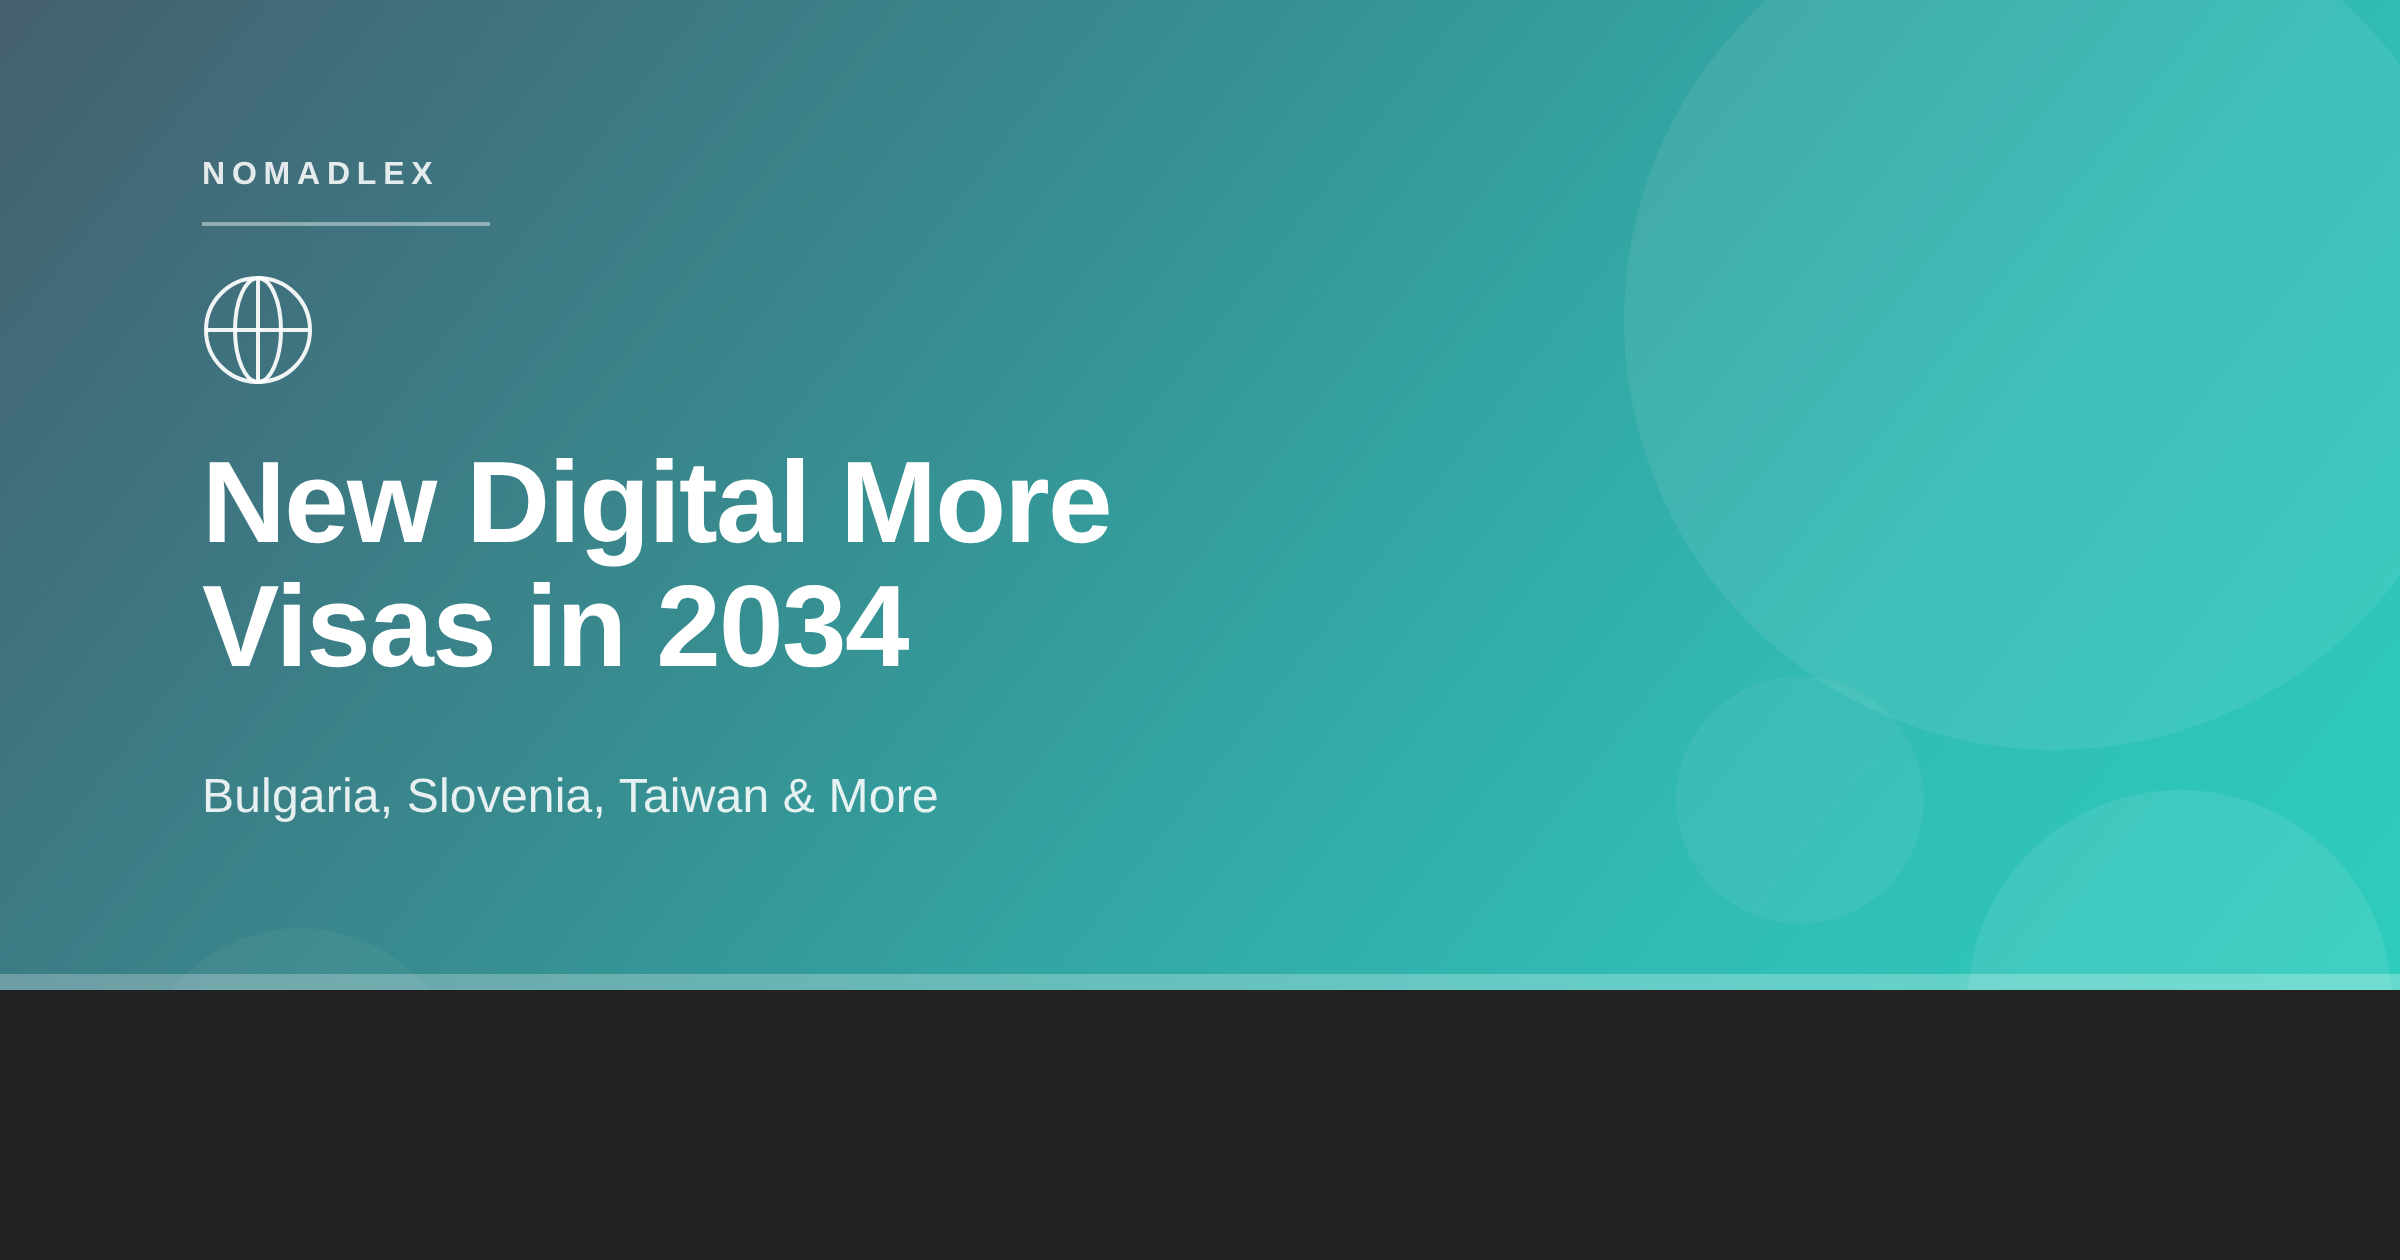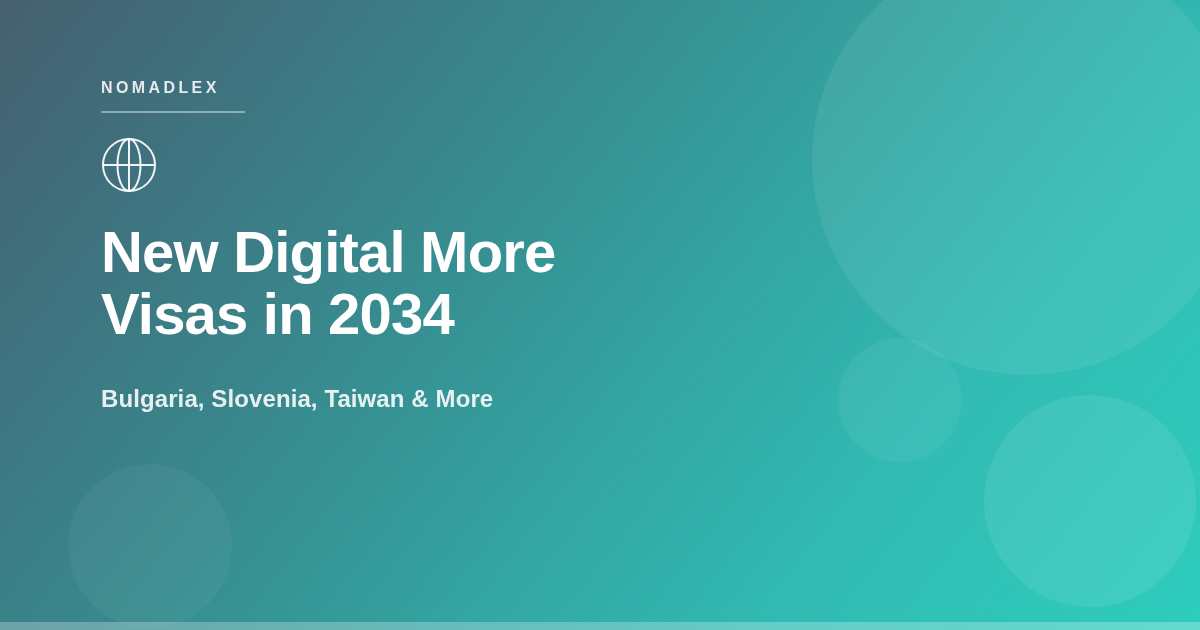--- a/index.html
+++ b/index.html
@@ -3,21 +3,21 @@
 <meta charset="utf-8">
 <style>
   html, body {
     margin: 0;
     padding: 0;
     background: #222;
   }
   .card {
     position: relative;
     width: 1200px;
-    height: 630px;
+    height: 495px;
     overflow: hidden;
     font-family: "Liberation Sans", sans-serif;
     background: linear-gradient(128deg,
         #46606f 0%,
         #3e7480 18%,
         #378d90 38%,
         #33a5a2 56%,
         #31bab3 74%,
         #2ecdbd 100%);
   }
@@ -91,21 +91,21 @@
     font-weight: bold;
     color: #ffffff;
     line-height: 62px;
     letter-spacing: -0.8px;
   }
   .title-line { display: block; white-space: nowrap; }
 
   .subtitle {
     margin-top: 37px;
     font-size: 24px;
-    font-weight: bold;
+    font-weight: normal;
     color: rgba(255,255,255,0.88);
     line-height: 30px;
     letter-spacing: 0.1px;
     white-space: nowrap;
   }
 </style>
 </head>
 <body>
 
 <div class="card">

